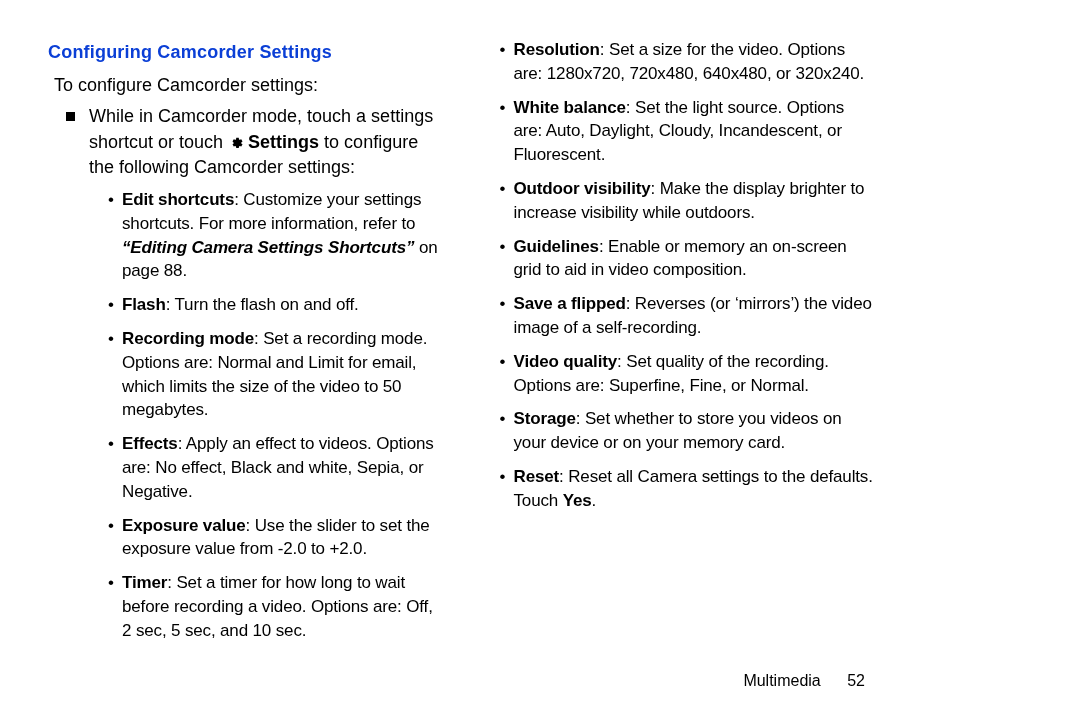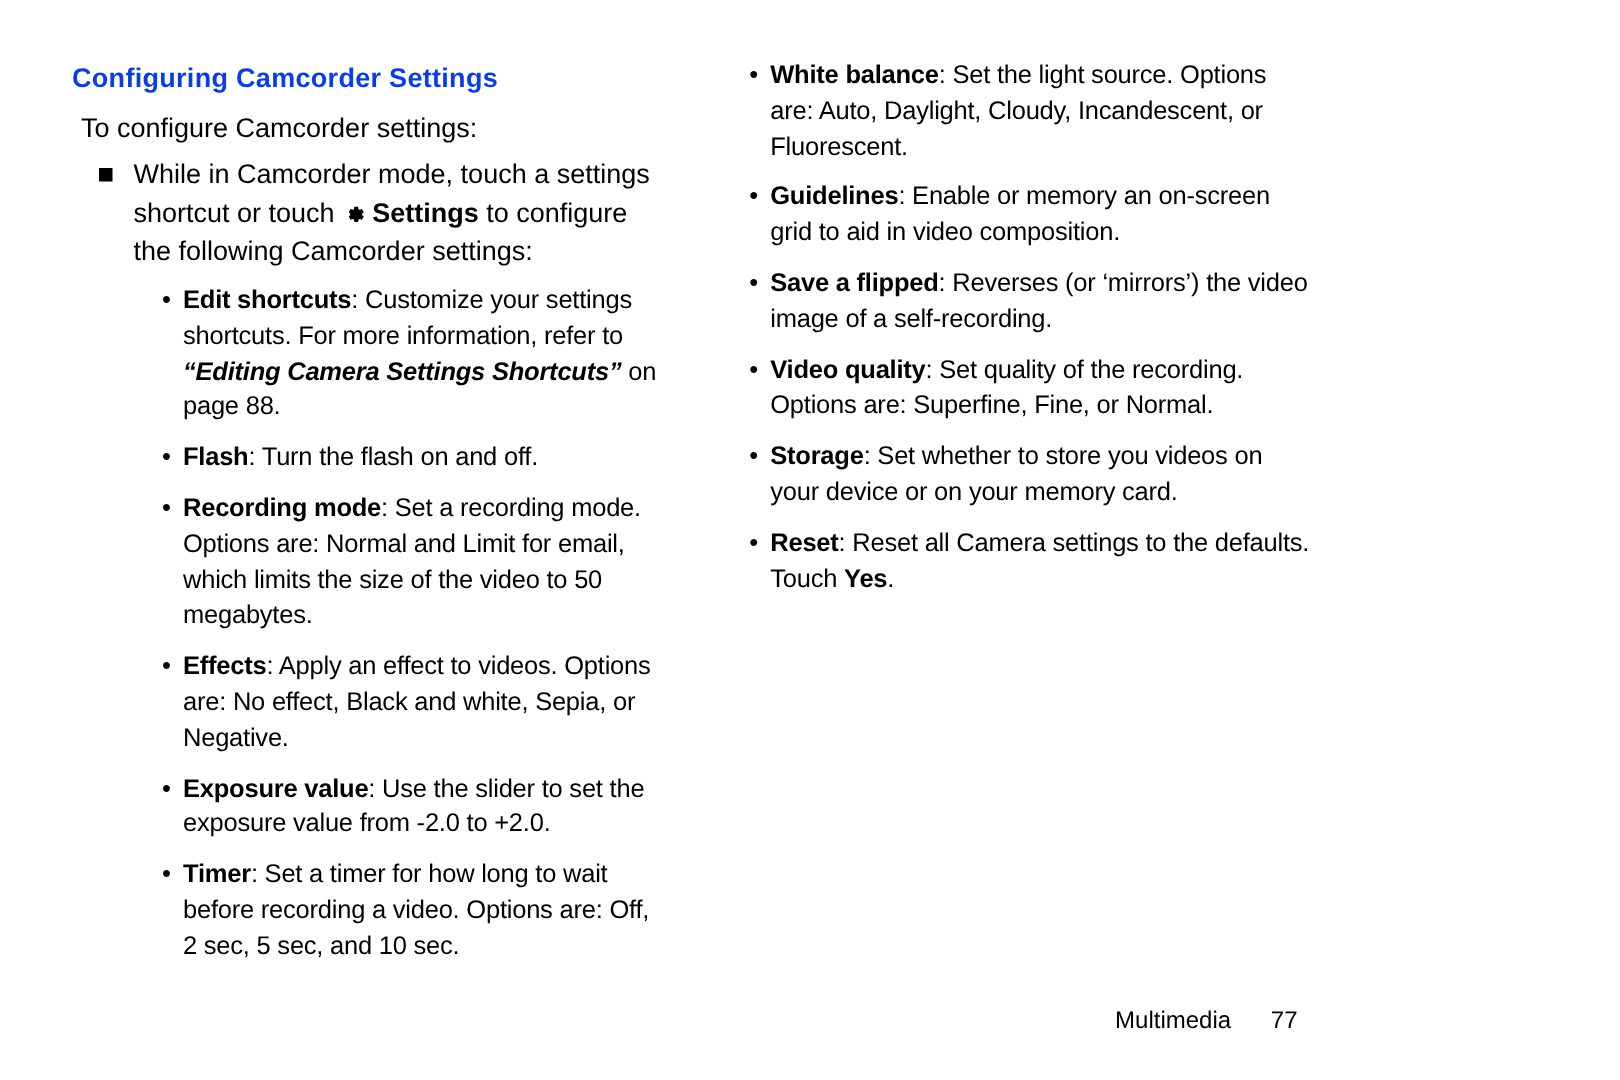--- a/index.html
+++ b/index.html
@@ -121,27 +121,29 @@
       <li><b>Flash</b><span>: Turn the flash on and off.</span></li>
       <li><b>Recording mode</b><span>: Set a recording mode. Options are: Normal and Limit for email, which limits the size of the video to 50 megabytes.</span></li>
       <li><b>Effects</b><span>: Apply an effect to videos. Options are: No effect, Black and white, Sepia, or Negative.</span></li>
       <li><b>Exposure value</b><span>: Use the slider to set the exposure value from -2.0 to +2.0.</span></li>
       <li><b>Timer</b><span>: Set a timer for how long to wait before recording a video. Options are: Off, 2 sec, 5 sec, and 10 sec.</span></li>
     </ul>
   </div>
 
   <div class="col">
     <ul class="sub col2">
+      <li><b>Resolution</b><span>: Set a size for the video. Options are: 1280x720, 720x480, 640x480, or 320x240.</span></li>
       <li><b>White balance</b><span>: Set the light source. Options are: Auto, Daylight, Cloudy, Incandescent, or Fluorescent.</span></li>
+      <li><b>Outdoor visibility</b><span>: Make the display brighter to increase visibility while outdoors.</span></li>
       <li><b>Guidelines</b><span>: Enable or memory an on-screen grid to aid in video composition.</span></li>
       <li><b>Save a flipped</b><span>: Reverses (or ‘mirrors’) the video image of a self-recording.</span></li>
       <li><b>Video quality</b><span>: Set quality of the recording. Options are: Superfine, Fine, or Normal.</span></li>
       <li><b>Storage</b><span>: Set whether to store you videos on your device or on your memory card.</span></li>
       <li><b>Reset</b><span>: Reset all Camera settings to the defaults. Touch </span><b>Yes</b><span>.</span></li>
     </ul>
   </div>
 
   <div class="footer">
     <span class="sec">Multimedia</span>
-    <span>77</span>
+    <span>52</span>
   </div>
 
 </div>
 
 </body></html>

